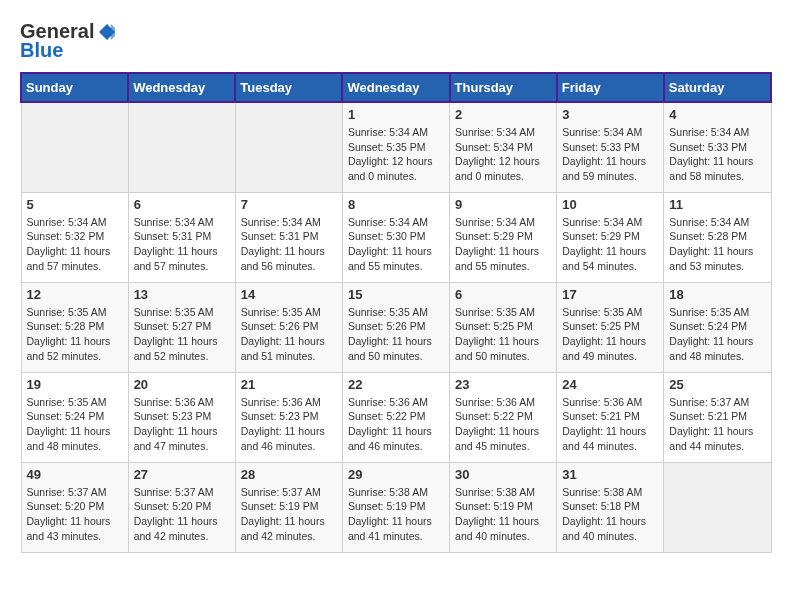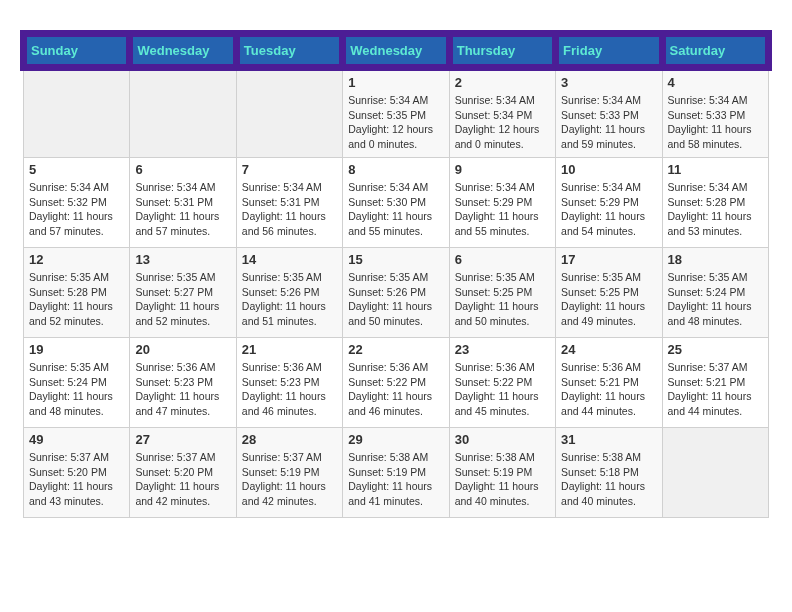--- a/index.html
+++ b/index.html
@@ -39,26 +39,26 @@
       font-size: 16px;
       color: #555;
     }
     table {
       width: 100%;
       border-collapse: collapse;
       table-layout: fixed;
     }
     thead tr th {
       background-color: #2563b0;
-      color: #5eead4;
+      color: #ffffff;
       font-size: 13px;
       font-weight: bold;
       padding: 6px 4px;
       text-align: left;
-      border: 7px solid #4c1d95;
+      border: 2px solid #4c1d95;
     }
     tbody tr td {
       border: 1px solid #d0d0d0;
       vertical-align: top;
       padding: 4px 5px;
       height: 90px;
       background: #fff;
       font-size: 11px;
       color: #333;
     }
@@ -81,20 +81,30 @@
       color: #333;
     }
     .empty-cell {
       background: #f0f0f0 !important;
     }
   </style>
 </head>
 <body>
 
 <div class="header">
+  <div class="logo">
+    <div class="logo-text">
+      <span style="font-size:20px;font-weight:bold;color:#333;">General</span>
+      <svg width="20" height="20" viewBox="0 0 20 20" style="margin:0 1px;">
+        <polygon points="10,2 18,10 10,18 2,10" fill="#1a6bbf"></polygon>
+        <polygon points="14,2 18,6 18,14 14,18" fill="#1a6bbf" opacity="0.6"></polygon>
+      </svg>
+    </div>
+    <span style="font-size:20px;font-weight:bold;color:#1a6bbf;margin-top:-4px;">Blue</span>
+  </div>
   <div class="title-block">
   </div>
 </div>
 
 <table>
   <thead>
     <tr>
     <th>Sunday</th>
         <th>Wednesday</th>
         <th>Tuesday</th>

